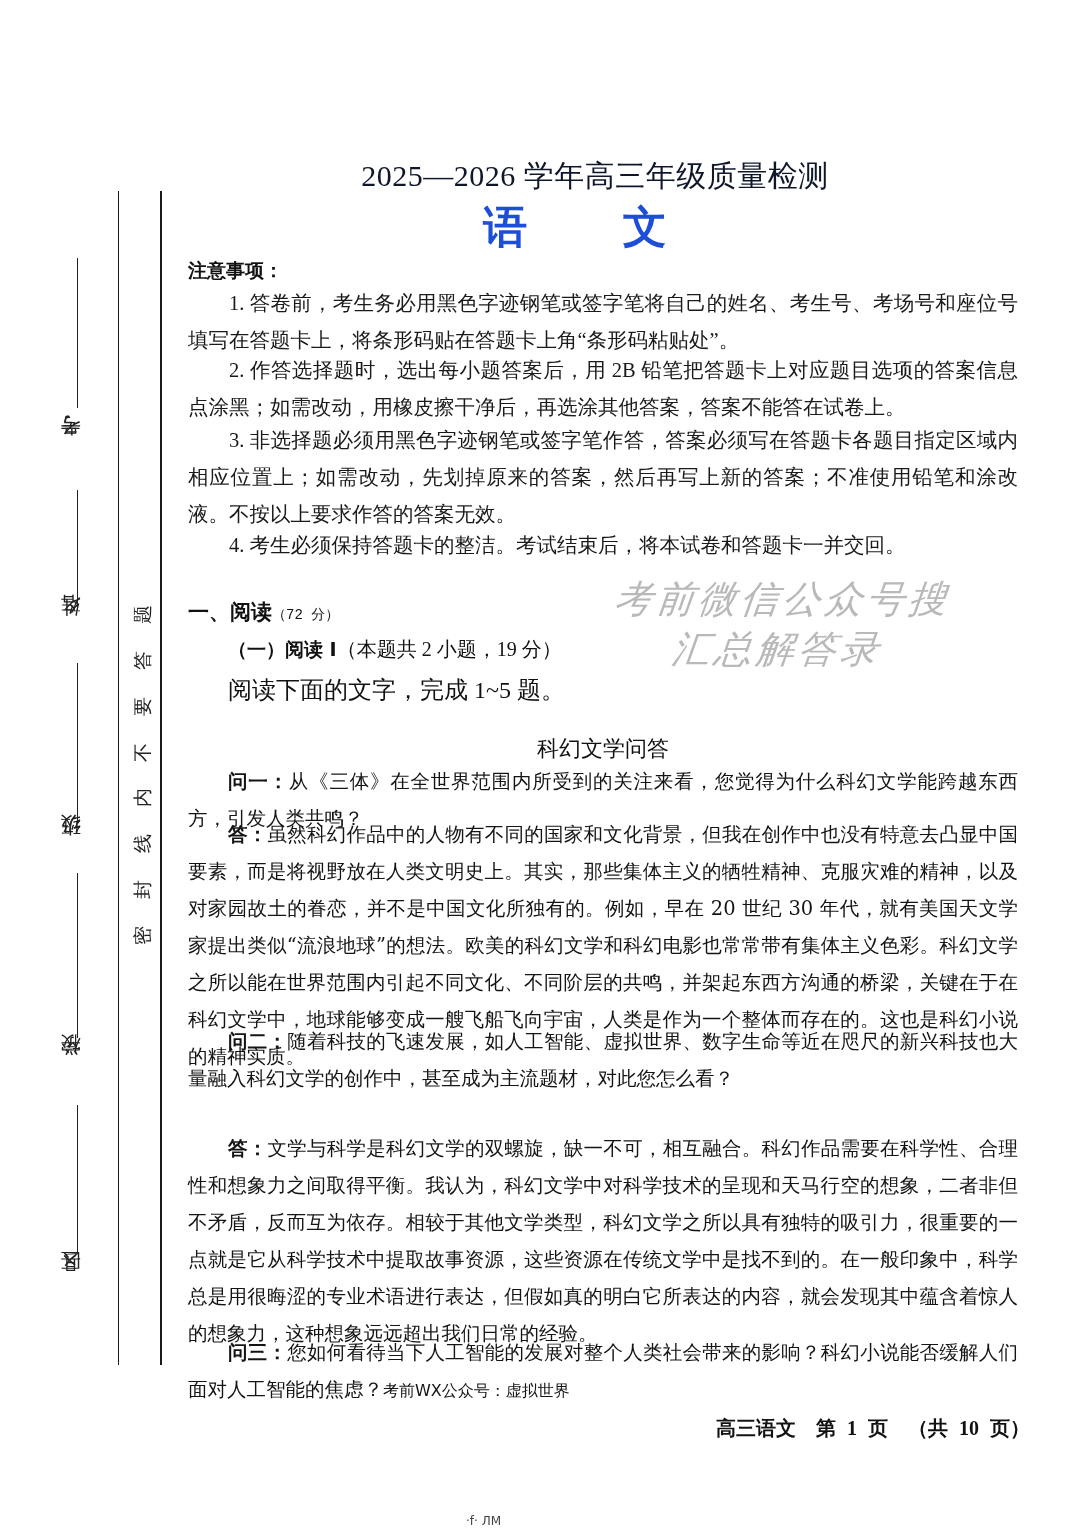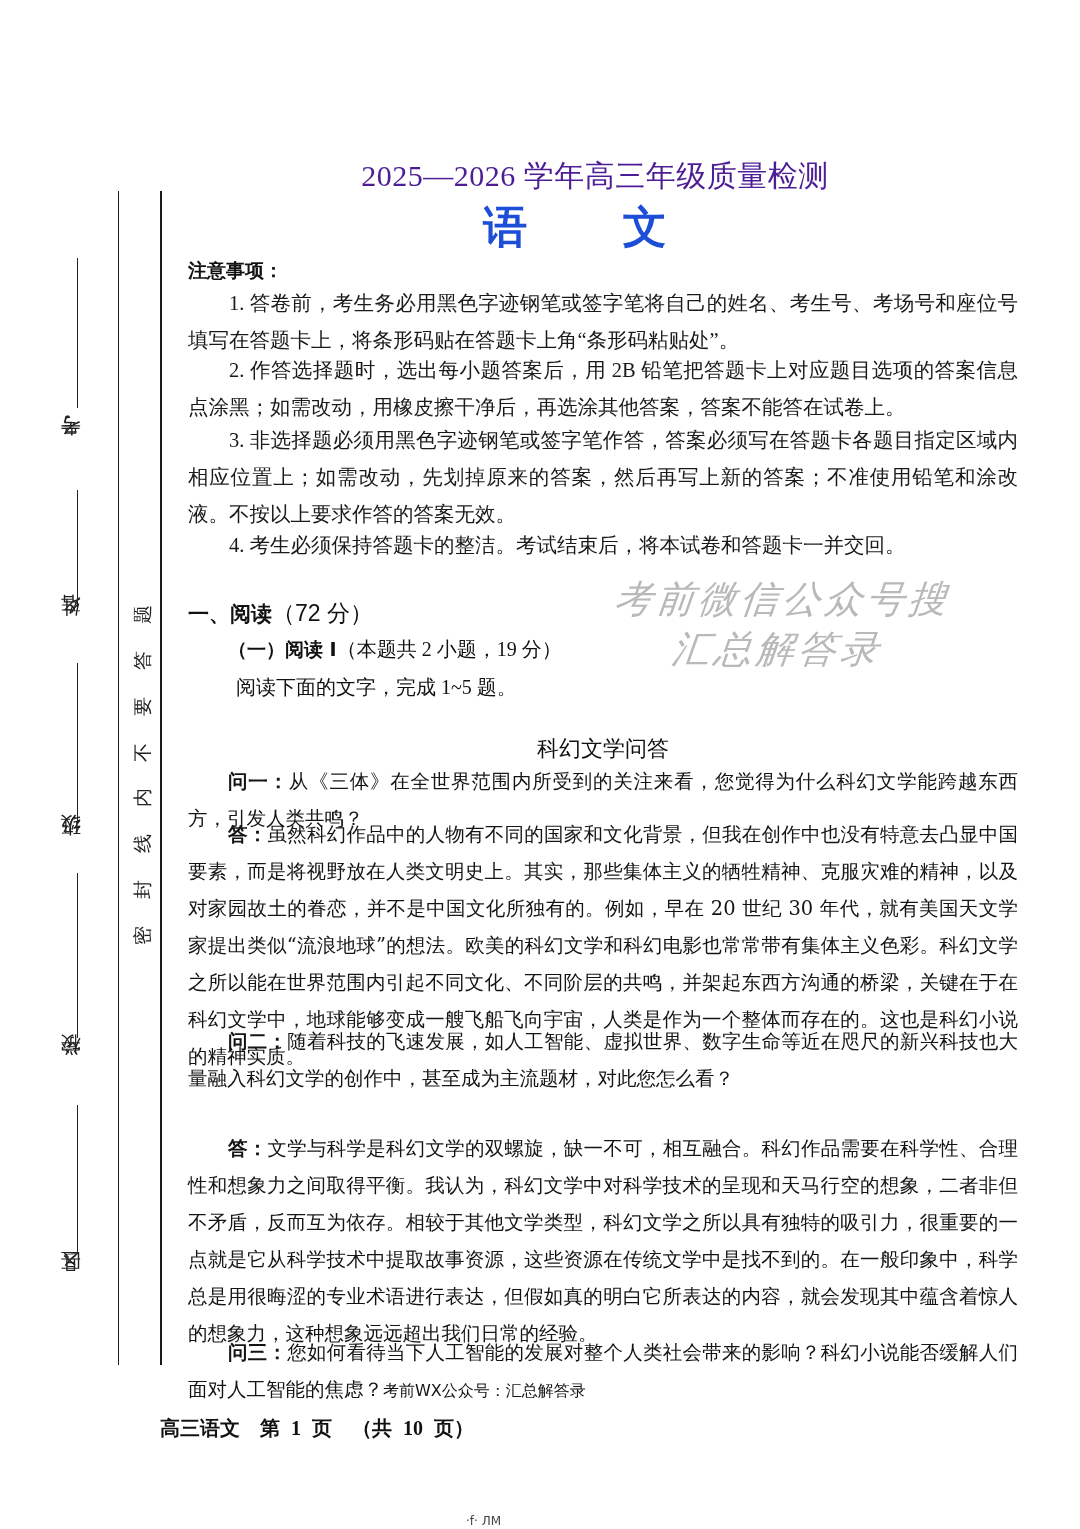--- a/index.html
+++ b/index.html
@@ -66,21 +66,21 @@
 
     
     .exam-title {
       left: 160px;
       width: 870px;
       top: 156px;
       text-align: center;
       font-size: 30px;
       font-family: "Liberation Serif", serif;
       letter-spacing: 0.5px;
-      color: #4c1d95;
+      color: #0f172a;
     }
     .subject-title {
       left: 160px;
       width: 870px;
       top: 198px;
       text-align: center;
       font-size: 44px;
       font-weight: bold;
       font-family: "DejaVu Serif", serif;
       letter-spacing: 40px;
@@ -106,32 +106,32 @@
       color: #1a1a1a;
     }
 
     .section-heading {
       left: 188px;
       top: 598px;
       font-family: "DejaVu Sans", sans-serif;
       font-weight: bold;
       font-size: 21px;
     }
-    .section-heading .pts { font-weight: normal; font-family: Liberation Sans, sans-serif; font-size: 23px; }
+    .section-heading .pts { font-weight: normal; font-family: Liberation Mono, monospace; font-size: 14px; }
     .subsection {
       left: 228px;
       top: 636px;
       font-size: 20px;
       font-family: "Liberation Serif", serif;
     }
     .subsection .b { font-family: "DejaVu Sans", sans-serif; font-weight: bold; font-size: 19px; }
     .instruction {
-      left: 236px;
+      left: 228px;
       top: 674px;
-      font-size: 20px;
+      font-size: 24px;
       font-family: "Liberation Serif", serif;
     }
     .article-title {
       left: 188px;
       width: 830px;
       top: 734px;
       text-align: center;
       font-size: 22px;
       font-family: "Liberation Serif", serif;
     }
@@ -167,21 +167,21 @@
       font-size: 38px;
       line-height: 50px;
       letter-spacing: 4px;
       transform: skewX(-6deg);
     }
 
     .footer {
       left: 160px;
       width: 870px;
       top: 1415px;
-      text-align: left;
+      text-align: right;
       font-family: "Liberation Serif", serif;
       font-weight: bold;
       font-size: 20px;
       word-spacing: 6px;
     }
     .stray-mark {
       left: 466px;
       top: 1490px;
       font-size: 12px;
       color: #444;
@@ -250,17 +250,17 @@
 <div class="qa" style="top:816px;">
   <span class="tag">答：</span><span>虽然科幻作品中的人物有不同的国家和文化背景，但我在创作中也没有特意去凸显中国要素，而是将视野放在人类文明史上。其实，那些集体主义的牺牲精神、克服灾难的精神，以及对家园故土的眷恋，并不是中国文化所独有的。例如，早在 20 世纪 30 年代，就有美国天文学家提出类似“流浪地球”的想法。欧美的科幻文学和科幻电影也常常带有集体主义色彩。科幻文学之所以能在世界范围内引起不同文化、不同阶层的共鸣，并架起东西方沟通的桥梁，关键在于在科幻文学中，地球能够变成一艘飞船飞向宇宙，人类是作为一个整体而存在的。这也是科幻小说的精神实质。</span>
 </div>
 <div class="qa" style="top:1023px;">
   <span class="tag">问二：</span><span>随着科技的飞速发展，如人工智能、虚拟世界、数字生命等近在咫尺的新兴科技也大量融入科幻文学的创作中，甚至成为主流题材，对此您怎么看？</span>
 </div>
 <div class="qa" style="top:1130px;">
   <span class="tag">答：</span><span>文学与科学是科幻文学的双螺旋，缺一不可，相互融合。科幻作品需要在科学性、合理性和想象力之间取得平衡。我认为，科幻文学中对科学技术的呈现和天马行空的想象，二者非但不矛盾，反而互为依存。相较于其他文学类型，科幻文学之所以具有独特的吸引力，很重要的一点就是它从科学技术中提取故事资源，这些资源在传统文学中是找不到的。在一般印象中，科学总是用很晦涩的专业术语进行表达，但假如真的明白它所表达的内容，就会发现其中蕴含着惊人的想象力，这种想象远远超出我们日常的经验。</span>
 </div>
 <div class="qa" style="top:1334px;">
-  <span class="tag">问三：</span><span>您如何看待当下人工智能的发展对整个人类社会带来的影响？科幻小说能否缓解人们面对人工智能的焦虑？</span><span class="wx">考前WX公众号：汇总解答录</span>
+  <span class="tag">问三：</span><span>您如何看待当下人工智能的发展对整个人类社会带来的影响？科幻小说能否缓解人们面对人工智能的焦虑？</span><span class="wx">考前WX公众号：虚拟世界</span>
 </div>
 
 <div class="abs footer">高三语文　第 1 页　（共 10 页）</div>
 <div class="abs stray-mark">·f· ЛМ</div>
 
 </body></html>

